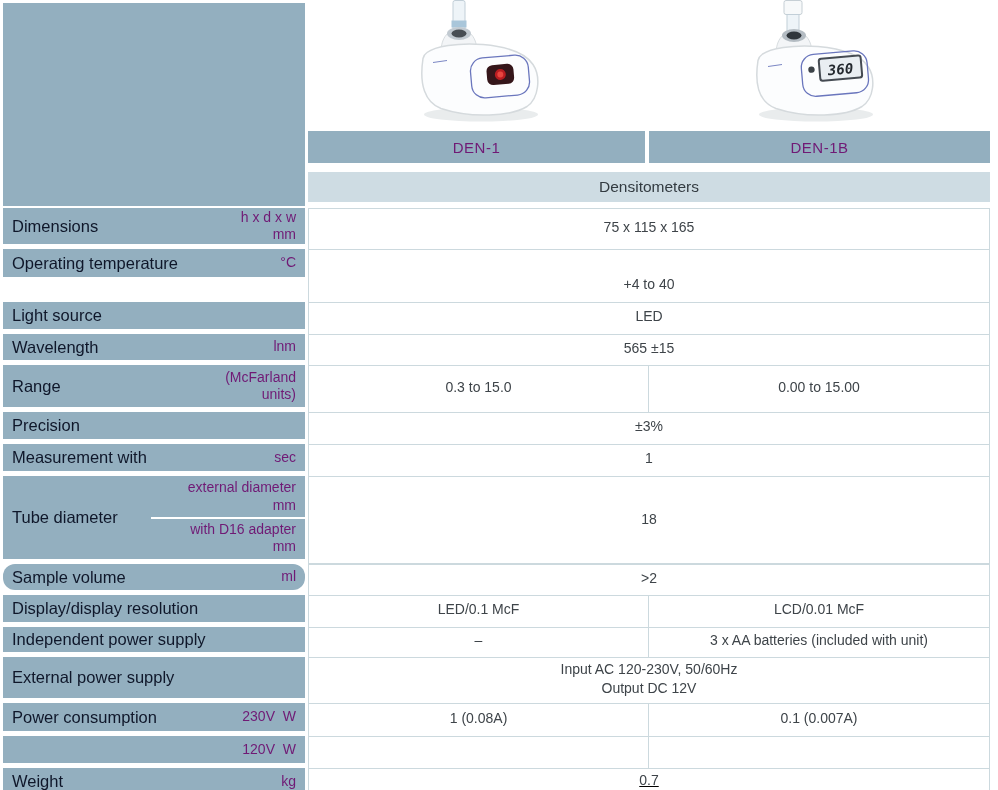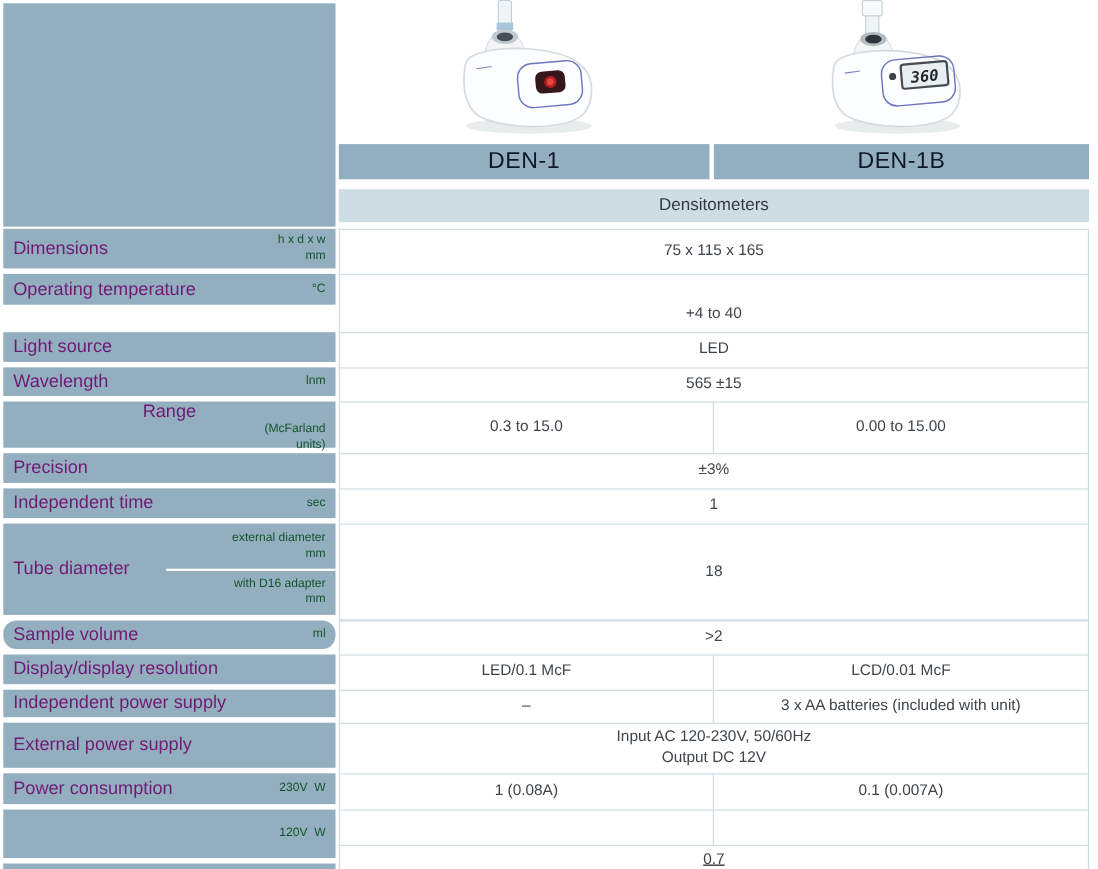--- a/index.html
+++ b/index.html
@@ -17,33 +17,33 @@
 
   
   .top-left-panel{position:absolute;left:3px;top:3px;width:302px;height:203px;background:var(--teal);}
 
   
   .product-img{position:absolute;top:0;width:145px;height:126px;}
   .product-img.first{left:405px;}
   .product-img.second{left:740px;}
 
   
-  .hdr-cell{position:absolute;top:131px;height:32px;background:var(--teal);color:#0f172a;
-    display:flex;align-items:center;justify-content:center;font-size:21px;letter-spacing:.5px;}
+  .hdr-cell{position:absolute;top:131px;height:32px;background:var(--teal);color:#701a75;
+    display:flex;align-items:center;justify-content:center;font-size:15px;letter-spacing:.5px;}
   .hdr-cell.first{left:308px;width:337px;}
   .hdr-cell.second{left:649px;width:341px;}
   .category-band{position:absolute;left:308px;top:172px;width:682px;height:30px;background:var(--light_band);
     color:#333B41;display:flex;align-items:center;justify-content:center;font-size:15.5px;}
 
   
   .labels-stack{position:absolute;left:3px;top:208px;width:302px;display:flex;flex-direction:column;gap:5px;}
   .label-cell{background:var(--teal);display:flex;align-items:center;justify-content:space-between;
     padding:0 9px 0 9px;position:relative;flex:0 0 auto;}
-  .spec-label{color:#701a75;font-size:16.5px;white-space:nowrap;z-index:1;}
-  .spec-unit{color:#14532d;font-size:11px;line-height:1.25;text-align:right;white-space:pre-wrap;margin-left:auto;}
+  .spec-label{color:#0f172a;font-size:16.5px;white-space:nowrap;z-index:1;}
+  .spec-unit{color:#701a75;font-size:14px;line-height:1.25;text-align:right;white-space:pre-wrap;margin-left:auto;}
   .label-cell.double .subunits{margin-left:auto;height:100%;display:flex;flex-direction:column;z-index:1;}
   .label-cell.double .subunits .spec-unit{flex:1;display:flex;align-items:center;justify-content:flex-end;}
   .dash{position:absolute;left:148px;right:0;top:calc(50% - 1px);height:2px;background:#fff;z-index:0;}
 
   
   .values-stack{position:absolute;left:308px;top:208px;width:682px;display:flex;flex-direction:column;
     border-top:1px solid var(--grid_line);border-left:1px solid var(--grid_line);border-right:1px solid var(--grid_line);}
   .vrow{display:flex;border-bottom:1px solid var(--grid_line);flex:0 0 auto;}
   .vcell{flex:1;display:flex;align-items:center;justify-content:center;padding-bottom:4px;
     color:var(--value_text);font-size:14px;text-align:center;white-space:pre-line;line-height:1.35;}
@@ -111,30 +111,30 @@
         <div class="spec-label">Operating temperature</div>
         <div class="spec-unit">°C</div>
       </div>
       <div class="label-cell" style="height: 27px; margin-top: 20px;">
         <div class="spec-label">Light source</div>
       </div>
       <div class="label-cell" style="height: 26px;">
         <div class="spec-label">Wavelength</div>
         <div class="spec-unit">lnm</div>
       </div>
-      <div class="label-cell" style="height: 42px; flex-direction: column;">
+      <div class="label-cell" style="height: 42px;">
         <div class="spec-label">Range</div>
         <div class="spec-unit">(McFarland
 units)</div>
       </div>
       <div class="label-cell" style="height: 27px;">
         <div class="spec-label">Precision</div>
       </div>
       <div class="label-cell" style="height: 27px;">
-        <div class="spec-label">Independent time</div>
+        <div class="spec-label">Measurement with</div>
         <div class="spec-unit">sec</div>
       </div>
       <div class="label-cell double" style="height: 83px;">
         <div class="spec-label">Tube diameter</div>
         <div class="dash"></div>
         <div class="subunits">
           <div class="spec-unit">external diameter
 mm</div>
           <div class="spec-unit">with D16 adapter
 mm</div>
@@ -150,21 +150,21 @@
       <div class="label-cell" style="height: 25px;">
         <div class="spec-label">Independent power supply</div>
       </div>
       <div class="label-cell" style="height: 41px;">
         <div class="spec-label">External power supply</div>
       </div>
       <div class="label-cell" style="height: 28px;">
         <div class="spec-label">Power consumption</div>
         <div class="spec-unit">230V  W</div>
       </div>
-      <div class="label-cell" style="height: 44px;">
+      <div class="label-cell" style="height: 27px;">
         <div class="spec-label"></div>
         <div class="spec-unit">120V  W</div>
       </div>
       <div class="label-cell" style="height: 27px;">
         <div class="spec-label">Weight</div>
         <div class="spec-unit">kg</div>
       </div>
     </div>
   <div class="values-stack">
       <div class="vrow" style="height: 41px;">

